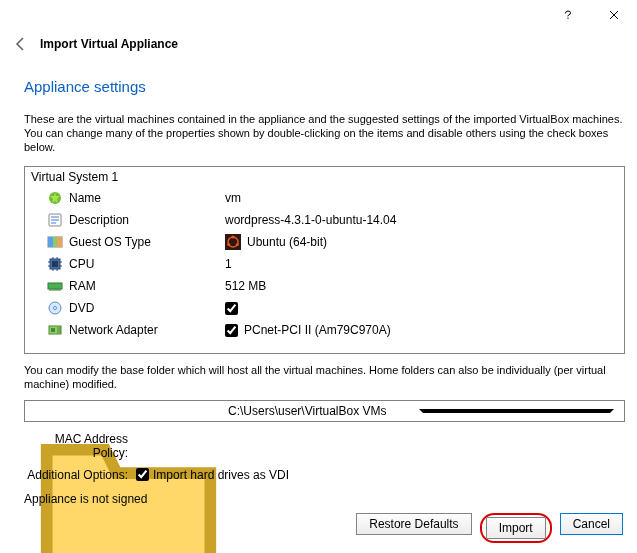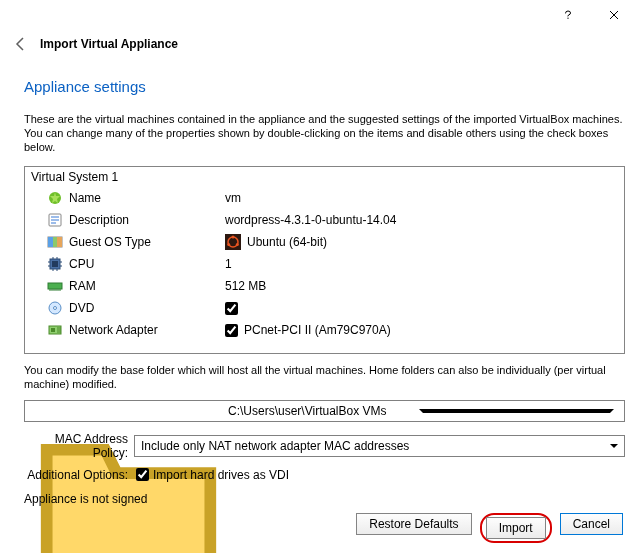--- a/index.html
+++ b/index.html
@@ -199,24 +199,20 @@
         <svg viewBox="0 0 16 16">
             <path d="M1 4 L6 4 L7 6 L15 6 L15 14 L1 14 Z" fill="#ffd869" stroke="#c9a227"></path>
           </svg>
       </span>
       <span>C:\Users\user\VirtualBox VMs</span>
       <span class="dd-arrow"></span>
     </div>
 
     <div class="form-row">
       <div class="lbl">MAC Address Policy:</div>
-      <div class="combo">
-        <span>Include only NAT network adapter MAC addresses</span>
-        <span class="dd-arrow"></span>
-      </div>
     </div>
 
     <div class="chk-row">
       <div class="lbl">Additional Options:</div>
       <input type="checkbox" id="vdi-chk" checked="" style="">
       <label for="vdi-chk" style="margin-left:4px">Import hard drives as VDI</label>
     </div>
 
     <div class="unsigned">Appliance is not signed</div>
   </div>

